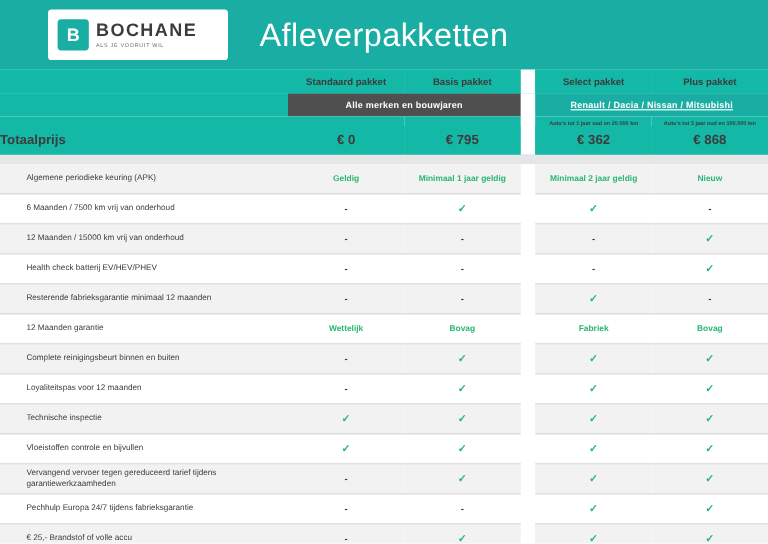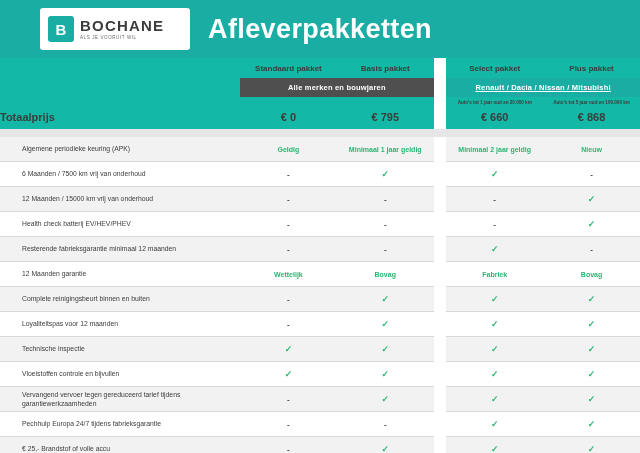--- a/index.html
+++ b/index.html
@@ -71,21 +71,21 @@
     color: #6a6a6a;
     margin-top: 3px;
   }
   .header-title {
     position: absolute;
     left: 0;
     right: 0;
     text-align: center;
     color: #ffffff;
     font-size: 27px;
-    font-weight: bold;
+    font-weight: normal;
     letter-spacing: 0.4px;
   }
 
   
   .table-wrap {
     position: relative;
     padding: 0;
   }
   table.pkg {
     width: 100%;
@@ -237,21 +237,21 @@
         <td class="band">
           <div class="fineprint">Auto's tot 5 jaar oud en 100.000 km</div>
         </td>
       </tr>
 
       <tr class="totaal-row band">
         <td class="band totaal-label">Totaalprijs</td>
         <td class="band price">€ 0</td>
         <td class="band price">€ 795</td>
         <td class="band gapcell"></td>
-        <td class="band price">€ 660</td>
+        <td class="band price">€ 362</td>
         <td class="band price">€ 868</td>
       </tr>
 
       <tr class="head-spacer">
         <td colspan="6" class="band"></td>
       </tr>
 
       <tr class="row alt">
         <td class="feature">Algemene periodieke keuring (APK)</td>
         <td class="val"><span class="green-text">Geldig</span></td>

